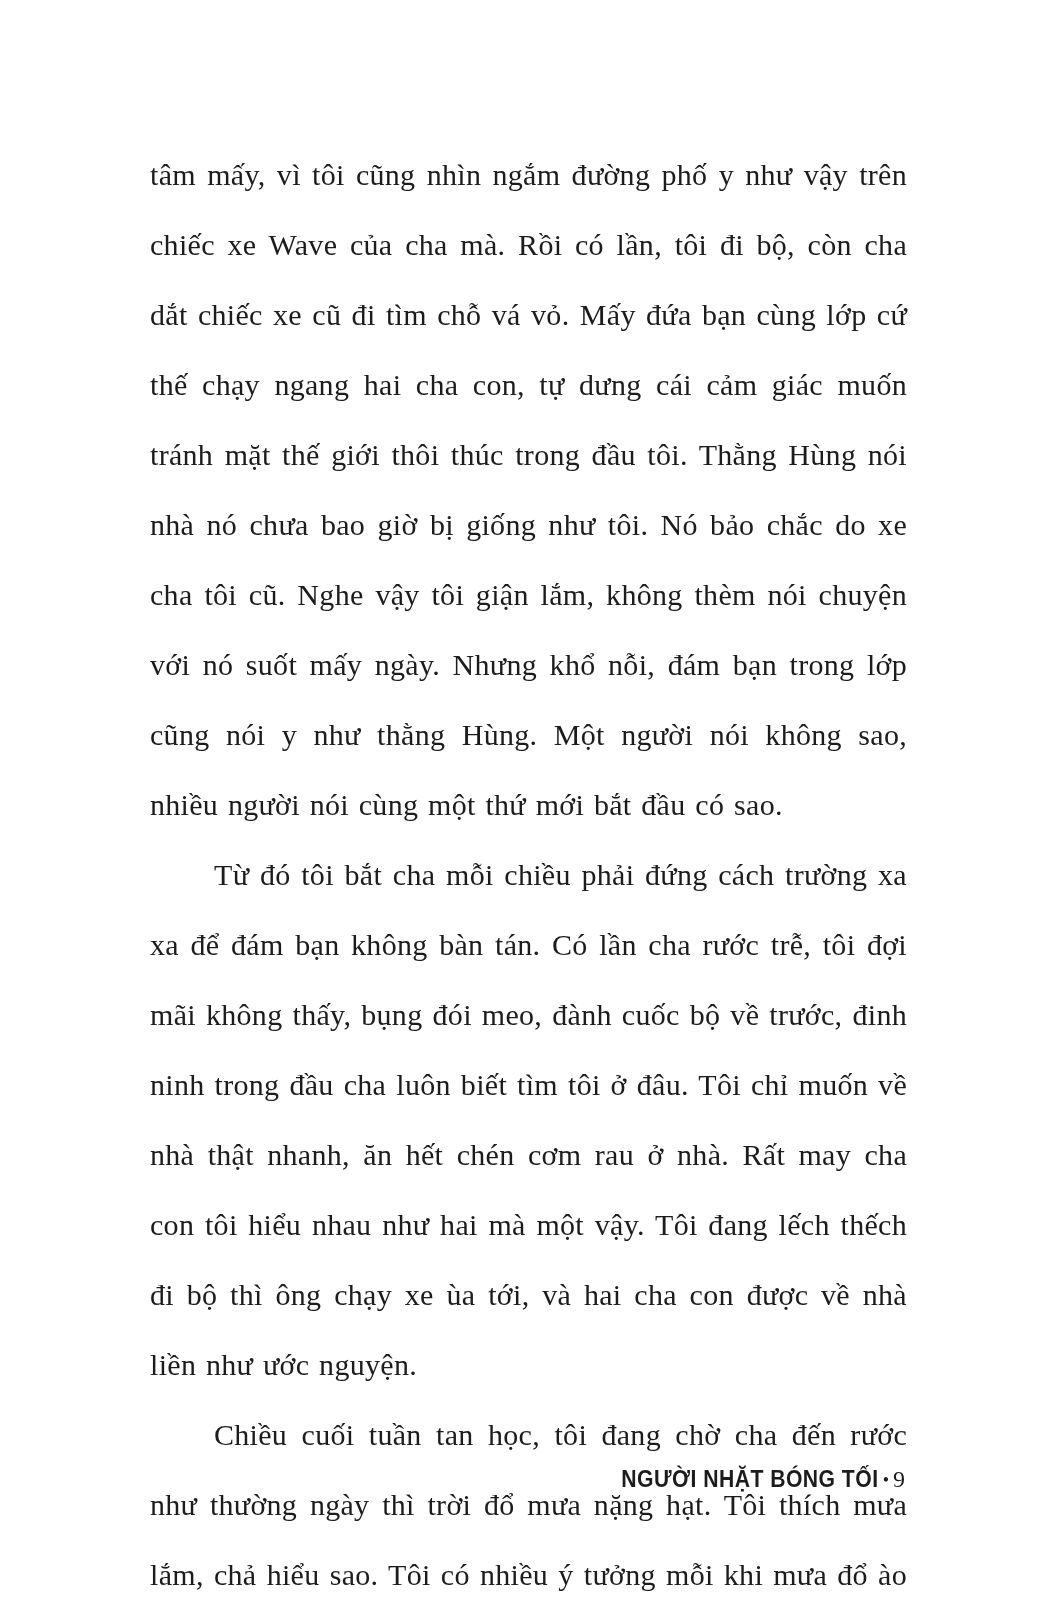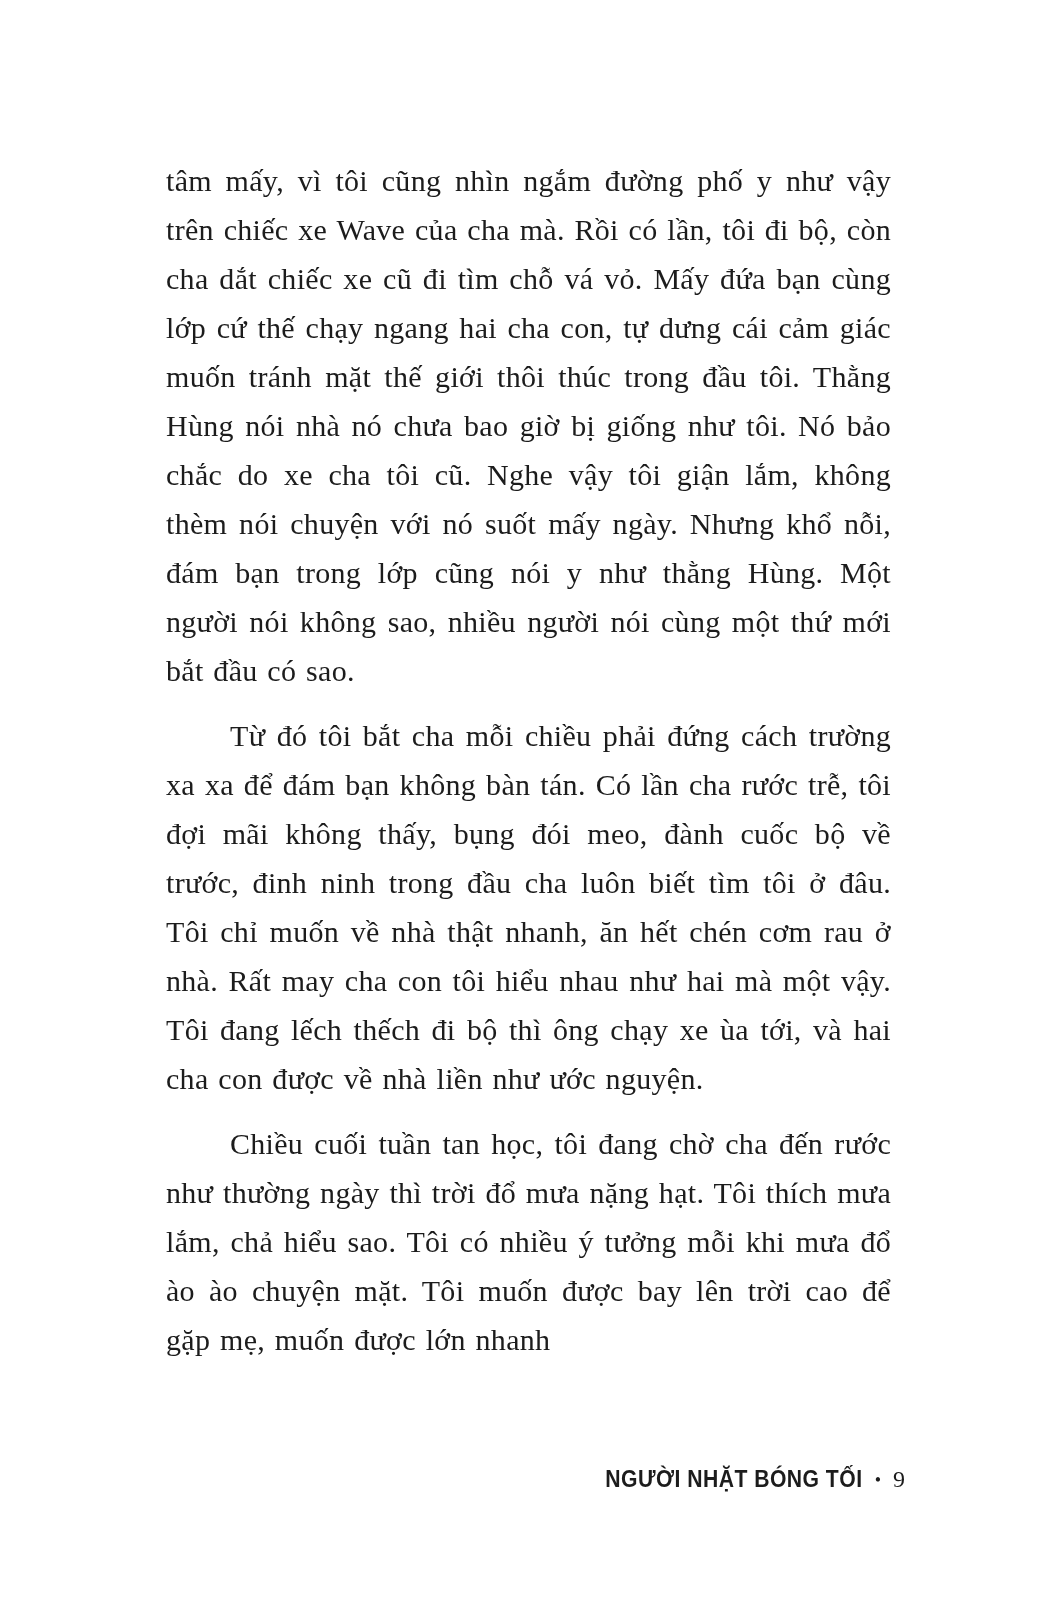--- a/index.html
+++ b/index.html
@@ -17,37 +17,37 @@
     overflow: hidden;
     box-sizing: border-box;
   }
   .text-block {
     position: absolute;
     top: 140px;
     left: 150px;
     width: 757px;
   }
   .para {
-    margin: 16px;
+    margin: 0;
     font-size: 30px;
-    line-height: 49px;
+    line-height: 70px;
     text-align: justify;
     letter-spacing: 0.3px;
     word-spacing: 2px;
   }
   .para.indent {
     text-indent: 64px;
   }
   .page-footer {
     position: absolute;
     top: 1466px;
     right: 147px;
     display: flex;
     align-items: center;
-    gap: 12px;
+    gap: 4px;
     white-space: nowrap;
     justify-content: center;
   }
   .footer-title {
     font-family: "Liberation Sans", "DejaVu Sans", sans-serif;
     font-weight: 700;
     font-size: 23px;
     letter-spacing: 0.5px;
     color: #1c1c1c;
     transform: scaleX(0.92);

